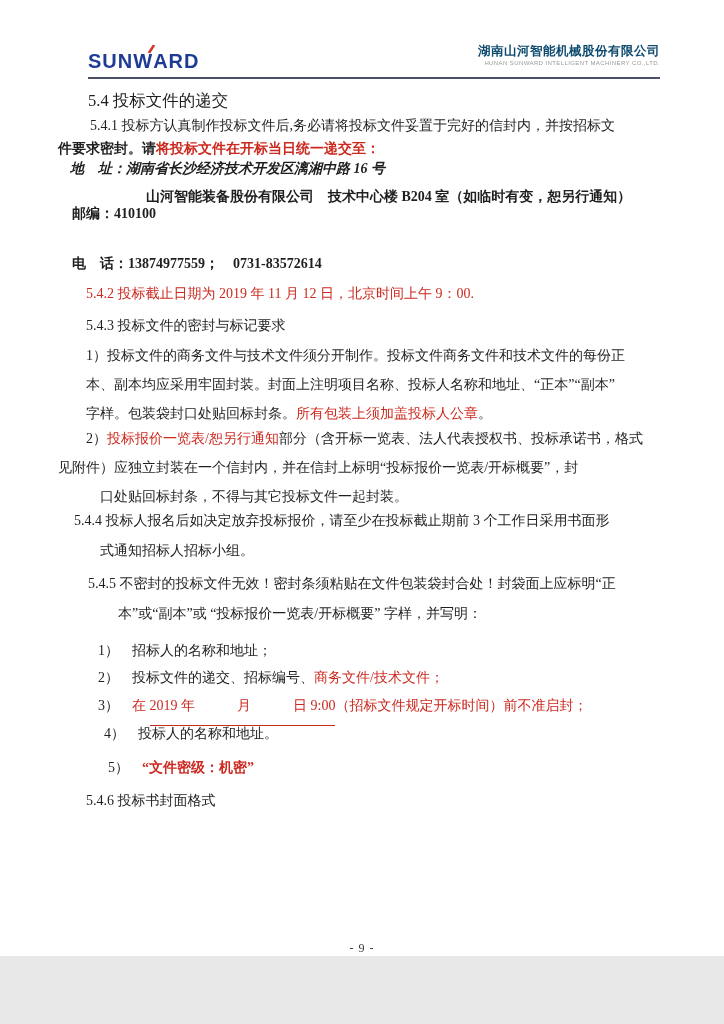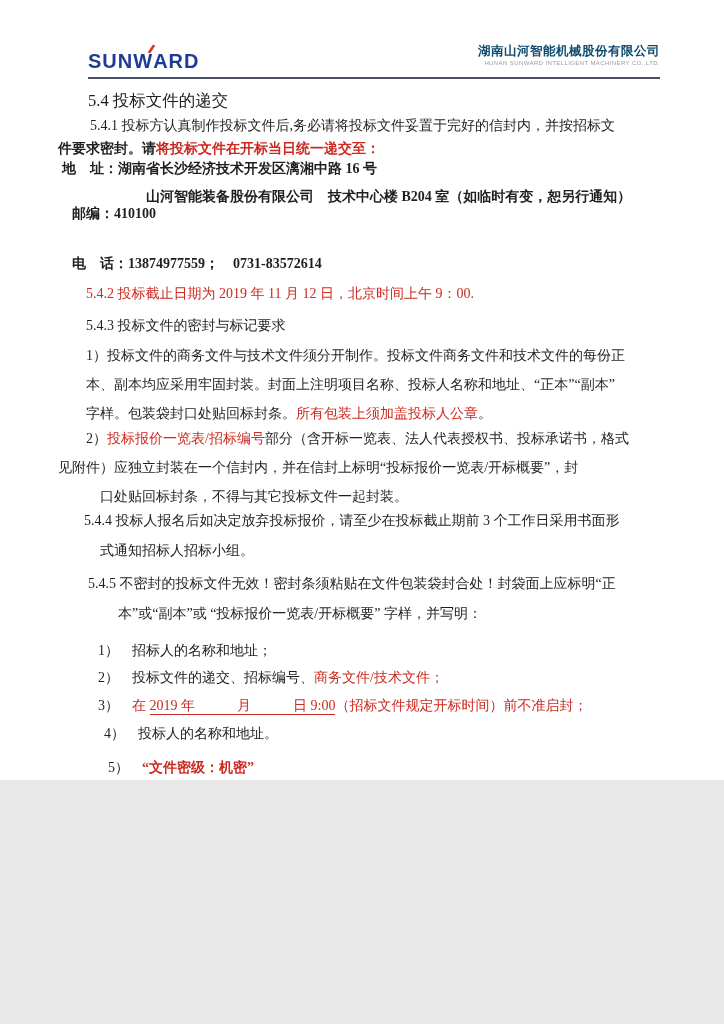--- a/index.html
+++ b/index.html
@@ -1,18 +1,18 @@
 <!DOCTYPE html>
 <html><head>
 <meta charset="utf-8">
 <style>
   html,body{margin:0;padding:0;background:#e8e8e8;}
   .page{
     position:relative;
-    width:724px;height:780px;
+    width:724px;height:956px;
     margin:0 auto;
     background:#ffffff;
     font-family:"Liberation Serif","DejaVu Serif",serif;
     color:#1f1f1f;
     overflow:hidden;
   }
   
   .header{
     position:absolute;left:88px;top:44px;width:572px;
     display:flex;justify-content:space-between;align-items:flex-start;
@@ -37,21 +37,21 @@
   }
   
   .ln{
     position:absolute;left:58px;width:640px;
     font-size:14px;line-height:18px;white-space:nowrap;
     color:#1f1f1f;
   }
   .red{color:#cc2a20;}
   .b{font-weight:bold;}
   .title{font-size:16.5px;}
-  .ul-red{border-bottom:1.5px solid #cc2a20;padding-bottom:1px;font-family:Liberation Serif, serif;}
+  .ul-red{border-bottom:1.5px solid #cc2a20;padding-bottom:12px;font-family:Liberation Serif, serif;}
   .marker{display:inline-block;min-width:34px;}
   
   .footer{
     position:absolute;left:0;right:0;top:941px;text-align:center;
     font-size:12px;color:#3a3a3a;letter-spacing:1px;
   }
 </style>
 </head>
 <body>
 
@@ -64,38 +64,38 @@
       <div class="company-en">HUNAN SUNWARD INTELLIGENT MACHINERY CO.,LTD.</div>
     </div>
   </div>
   <div class="header-rule"></div>
 
   <div class="ln title" style="top:92px;margin-left:30px;">5.4 投标文件的递交</div>
 
   <div class="ln" style="top:117px;margin-left:32px;">5.4.1 投标方认真制作投标文件后,务必请将投标文件妥置于完好的信封内，并按招标文</div>
   <div class="ln" style="top:140px;font-weight:bold;"><span>件要求密封。请</span><span class="red">将投标文件在开标当日统一递交至：</span></div>
 
-  <div class="ln b" style="top:160px;margin-left:4px;">地　址：湖南省长沙经济技术开发区漓湘中路 16 号</div>
+  <div class="ln b" style="top:160px;margin-left:12px;font-style:italic;">地　址：湖南省长沙经济技术开发区漓湘中路 16 号</div>
   <div class="ln b" style="top:188px;margin-left:88px;">山河智能装备股份有限公司　技术中心楼 B204 室（如临时有变，恕另行通知）</div>
   <div class="ln b" style="top:205px;margin-left:14px;">邮编：410100</div>
   <div class="ln b" style="top:255px;margin-left:14px;">电　话：13874977559；　0731-83572614</div>
 
   <div class="ln red" style="top:285px;margin-left:28px;">5.4.2 投标截止日期为 2019 年 11 月 12 日，北京时间上午 9：00.</div>
 
   <div class="ln" style="top:317px;margin-left:28px;">5.4.3 投标文件的密封与标记要求</div>
 
   <div class="ln" style="top:347px;margin-left:28px;">1）投标文件的商务文件与技术文件须分开制作。投标文件商务文件和技术文件的每份正</div>
   <div class="ln" style="top:376px;margin-left:28px;">本、副本均应采用牢固封装。封面上注明项目名称、投标人名称和地址、“正本”“副本”</div>
   <div class="ln" style="top:405px;margin-left:28px;"><span>字样。包装袋封口处贴回标封条。</span><span class="red">所有包装上须加盖投标人公章</span><span>。</span></div>
 
-  <div class="ln" style="top:430px;margin-left:28px;"><span>2）</span><span class="red">投标报价一览表/招标编号</span><span>部分（含开标一览表、法人代表授权书、投标承诺书，格式</span></div>
+  <div class="ln" style="top:430px;margin-left:28px;"><span>2）</span><span class="red">投标报价一览表/恕另行通知</span><span>部分（含开标一览表、法人代表授权书、投标承诺书，格式</span></div>
   <div class="ln" style="top:459px;">见附件）应独立封装在一个信封内，并在信封上标明“投标报价一览表/开标概要”，封</div>
   <div class="ln" style="top:488px;margin-left:42px;">口处贴回标封条，不得与其它投标文件一起封装。</div>
 
-  <div class="ln" style="top:512px;margin-left:26px;">5.4.4 投标人报名后如决定放弃投标报价，请至少在投标截止期前 3 个工作日采用书面形</div>
+  <div class="ln" style="top:512px;margin-left:16px;">5.4.4 投标人报名后如决定放弃投标报价，请至少在投标截止期前 3 个工作日采用书面形</div>
   <div class="ln" style="top:542px;margin-left:42px;">式通知招标人招标小组。</div>
 
   <div class="ln" style="top:575px;margin-left:30px;">5.4.5 不密封的投标文件无效！密封条须粘贴在文件包装袋封合处！封袋面上应标明“正</div>
   <div class="ln" style="top:605px;margin-left:60px;">本”或“副本”或 “投标报价一览表/开标概要” 字样，并写明：</div>
 
   <div class="ln" style="top:642px;margin-left:40px;"><span class="marker">1）</span><span>招标人的名称和地址；</span></div>
   <div class="ln" style="top:669px;margin-left:40px;"><span class="marker">2）</span><span>投标文件的递交、招标编号、</span><span class="red">商务文件/技术文件；</span></div>
   <div class="ln" style="top:697px;margin-left:40px;"><span class="marker">3）</span><span class="red">在 </span><span class="red ul-red">2019 年　　　月　　　日 9:00</span><span class="red">（招标文件规定开标时间）前不准启封；</span></div>
   <div class="ln" style="top:725px;margin-left:46px;"><span class="marker">4）</span><span>投标人的名称和地址。</span></div>
   <div class="ln" style="top:759px;margin-left:50px;"><span class="marker">5）</span><span class="red b">“文件密级：机密”</span></div>

